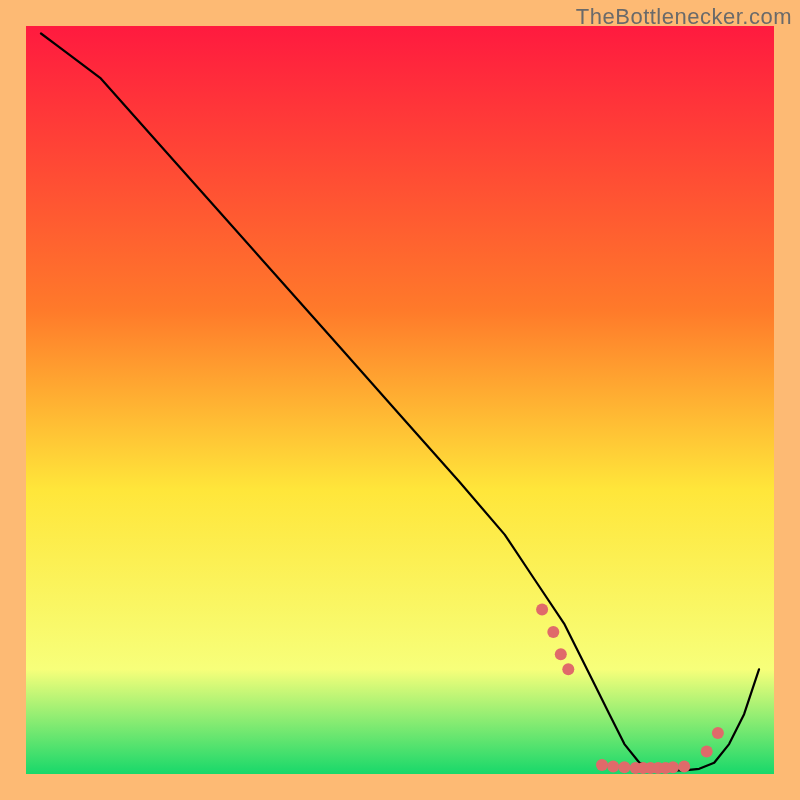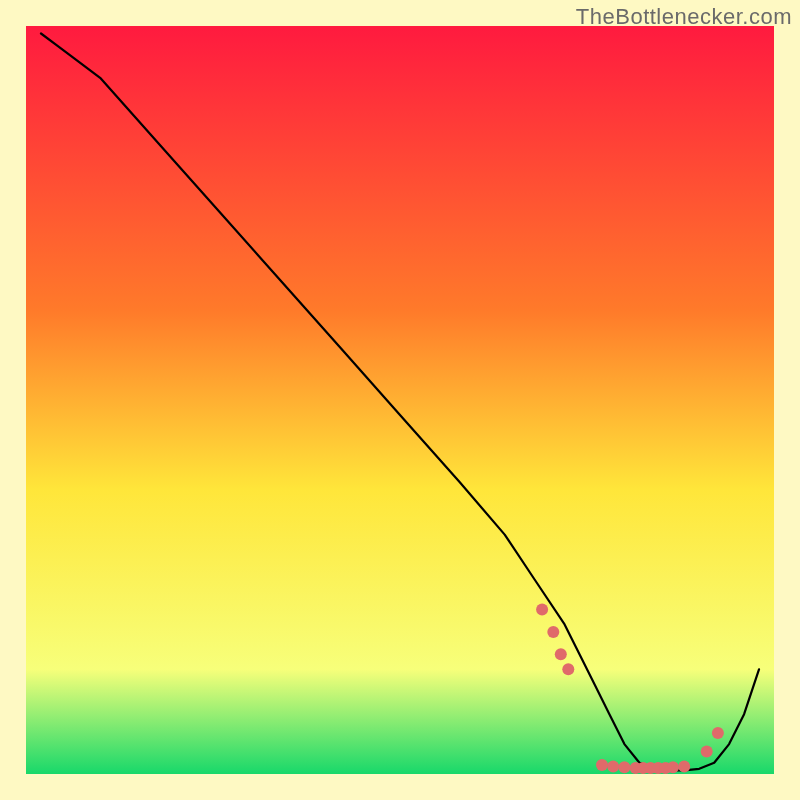--- a/index.html
+++ b/index.html
@@ -7,21 +7,21 @@
     padding: 0;
     width: 800px;
     height: 800px;
     background: #000;
     overflow: hidden;
     font-family: Arial, Helvetica, sans-serif;
   }
   .frame {
     width: 800px;
     height: 800px;
-    background: #fef9c3;
+    background: #fdba74;
     position: relative;
     text-decoration: underline;
   }
   .watermark {
     position: absolute;
     top: 4px;
     right: 8px;
     color: #6a6a6a;
     font-size: 22px;
     font-weight: 400;

